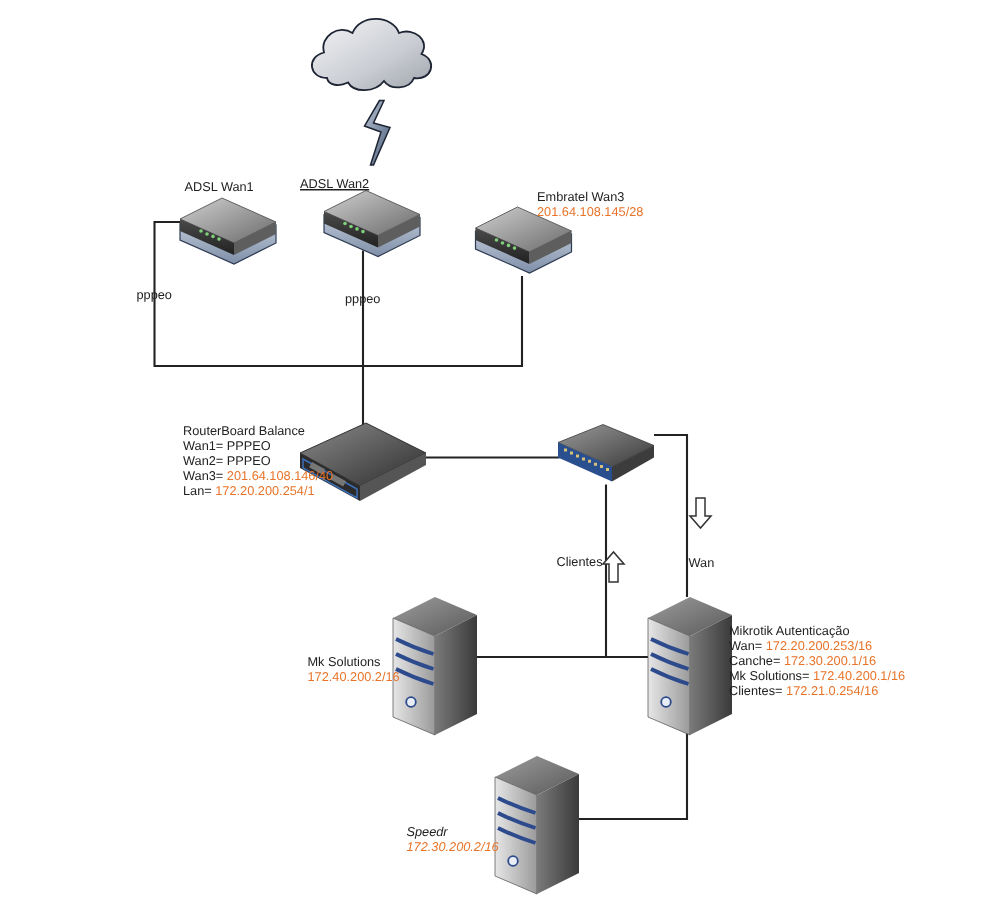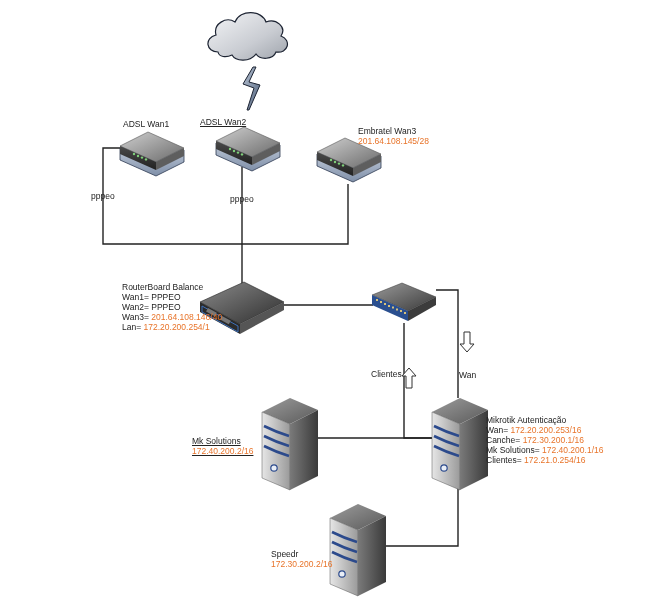--- a/index.html
+++ b/index.html
@@ -179,21 +179,21 @@
 <div class="lbl" style="left:459px;top:370px;">Wan</div>
 
 <div class="lbl" style="left:486px;top:415px;">
   <div>Mikrotik Autenticação</div>
   <div><span>Wan= </span><span class="ip">172.20.200.253/16</span></div>
   <div><span>Canche= </span><span class="ip">172.30.200.1/16</span></div>
   <div><span>Mk Solutions= </span><span class="ip">172.40.200.1/16</span></div>
   <div><span>Clientes= </span><span class="ip">172.21.0.254/16</span></div>
 </div>
 
-<div class="lbl" style="left:192px;top:436px;text-decoration:underline;">
+<div class="lbl" style="left:205px;top:436px;">
   <div>Mk Solutions</div>
   <div class="ip">172.40.200.2/16</div>
 </div>
 
-<div class="lbl" style="left:271px;top:549px;">
+<div class="lbl" style="left:271px;top:549px;font-style:italic;">
   <div>Speedr</div>
   <div class="ip">172.30.200.2/16</div>
 </div>
 
 </body></html>

